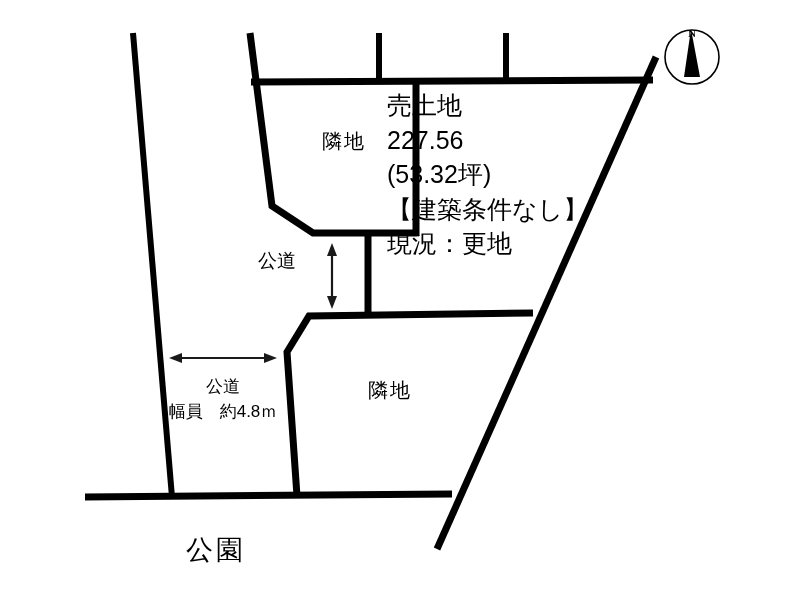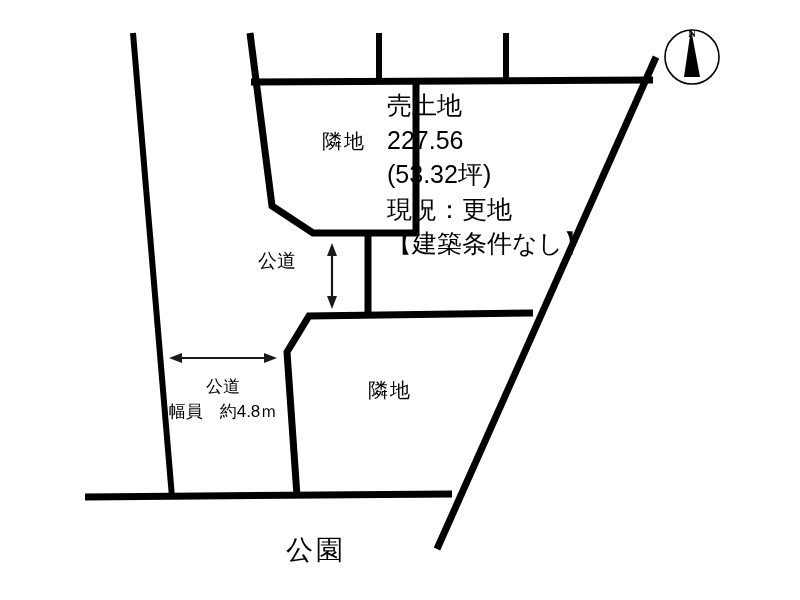--- a/index.html
+++ b/index.html
@@ -104,21 +104,21 @@
     font-size: 17px;
     line-height: 1.45;
   }
   .lbl-koudou-48 .line {
     display: block;
   }
   .lbl-park {
     left: 0;
     top: 533px;
     width: 160px;
-    text-align: right;
+    text-align: left;
     font-size: 27px;
     letter-spacing: 3px;
   }
   .lbl-north {
     left: 0;
     top: 26px;
     width: 40px;
     text-align: center;
     font-size: 11px;
     font-weight: bold;
@@ -168,22 +168,22 @@
       <polygon points="691,29 684,77 700,77" class="compass-needle"></polygon>
     </g>
   </svg>
 
   <div class="map-label lbl-rinchi-top" style="left:274px;">隣地</div>
 
   <div class="map-label sale-block" style="left:387px;">
     <span class="line">売土地</span>
     <span class="line">227.56</span>
     <span class="line">(53.32坪)</span>
+    <span class="line">【建築条件なし】</span>
     <span class="line">現況：更地</span>
-    <span class="line">【建築条件なし】</span>
   </div>
 
   <div class="map-label lbl-koudou-33" style="left:207px;">
     <span class="line">公道</span>
   </div>
 
   <div class="map-label lbl-koudou-48" style="left:143px;">
     <span class="line">公道</span>
     <span class="line">幅員　約4.8ｍ</span>
   </div>

